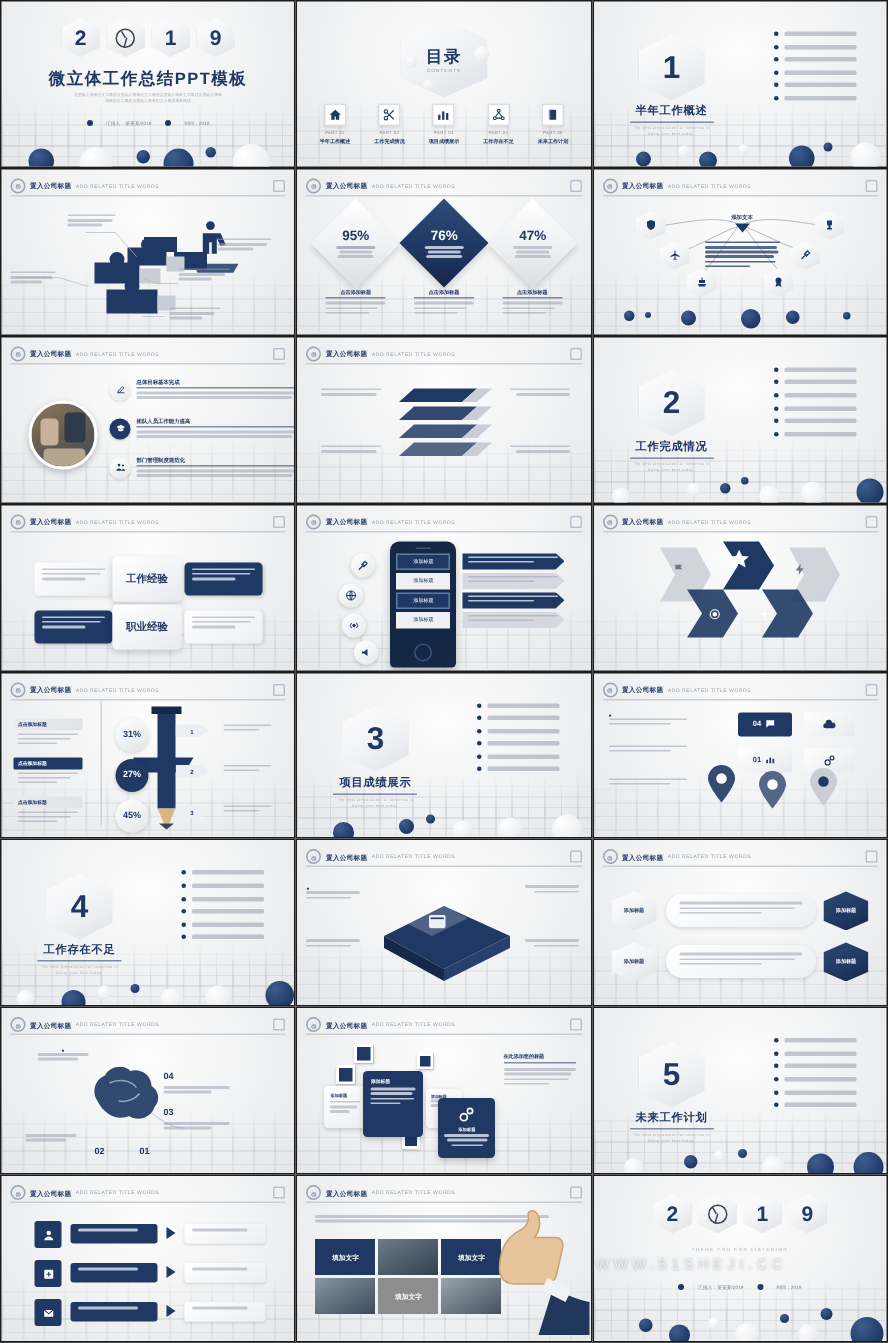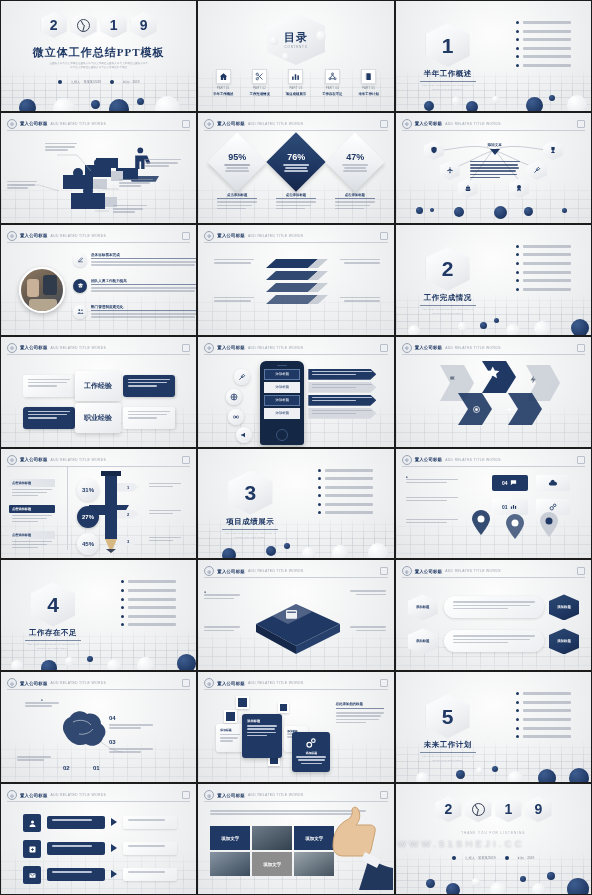--- a/index.html
+++ b/index.html
@@ -73,21 +73,21 @@
     background: linear-gradient(150deg,#2c4a72 0%,#1f3864 60%,#16284a 100%);
     color: #fff;
   }
   .navy { color: #1f3864; }
   .ball {
     position: absolute; border-radius: 50%;
   }
   .ball.n { background: radial-gradient(circle at 33% 28%, #3d5d90, #1f3864 70%, #14254a); }
   .ball.w { background: radial-gradient(circle at 33% 28%, #ffffff, #eceef1 65%, #d3d7dd); }
   
-  .cover-title { font-size: 11px; font-weight: bold; color: #1f3864; letter-spacing: 1px; font-family: Liberation Serif, serif; }
+  .cover-title { font-size: 11px; font-weight: bold; color: #1f3864; letter-spacing: 1px; }
   .cover-sub  { font-size: 2.6px; color: #a8aeb8; line-height: 1.5; text-align: center; }
   .tinyrow { display: flex; gap: 9px; justify-content: center; align-items: center; }
   .tinyrow .dot { width: 4px; height: 4px; border-radius: 50%; background: #1f3864; }
   .tinyrow .tx { font-size: 3.2px; color: #7c8492; }
   
   .tl { display: block; background: #9aa3b0; opacity: .55; height: 1.6px; border-radius: 1px; margin-bottom: 1.6px; }
   .tl.dk { background: #1f3864; opacity: .75; }
   .tl.on { background: #dfe6f1; opacity: .8; }
   
   .blist { position: absolute; }

